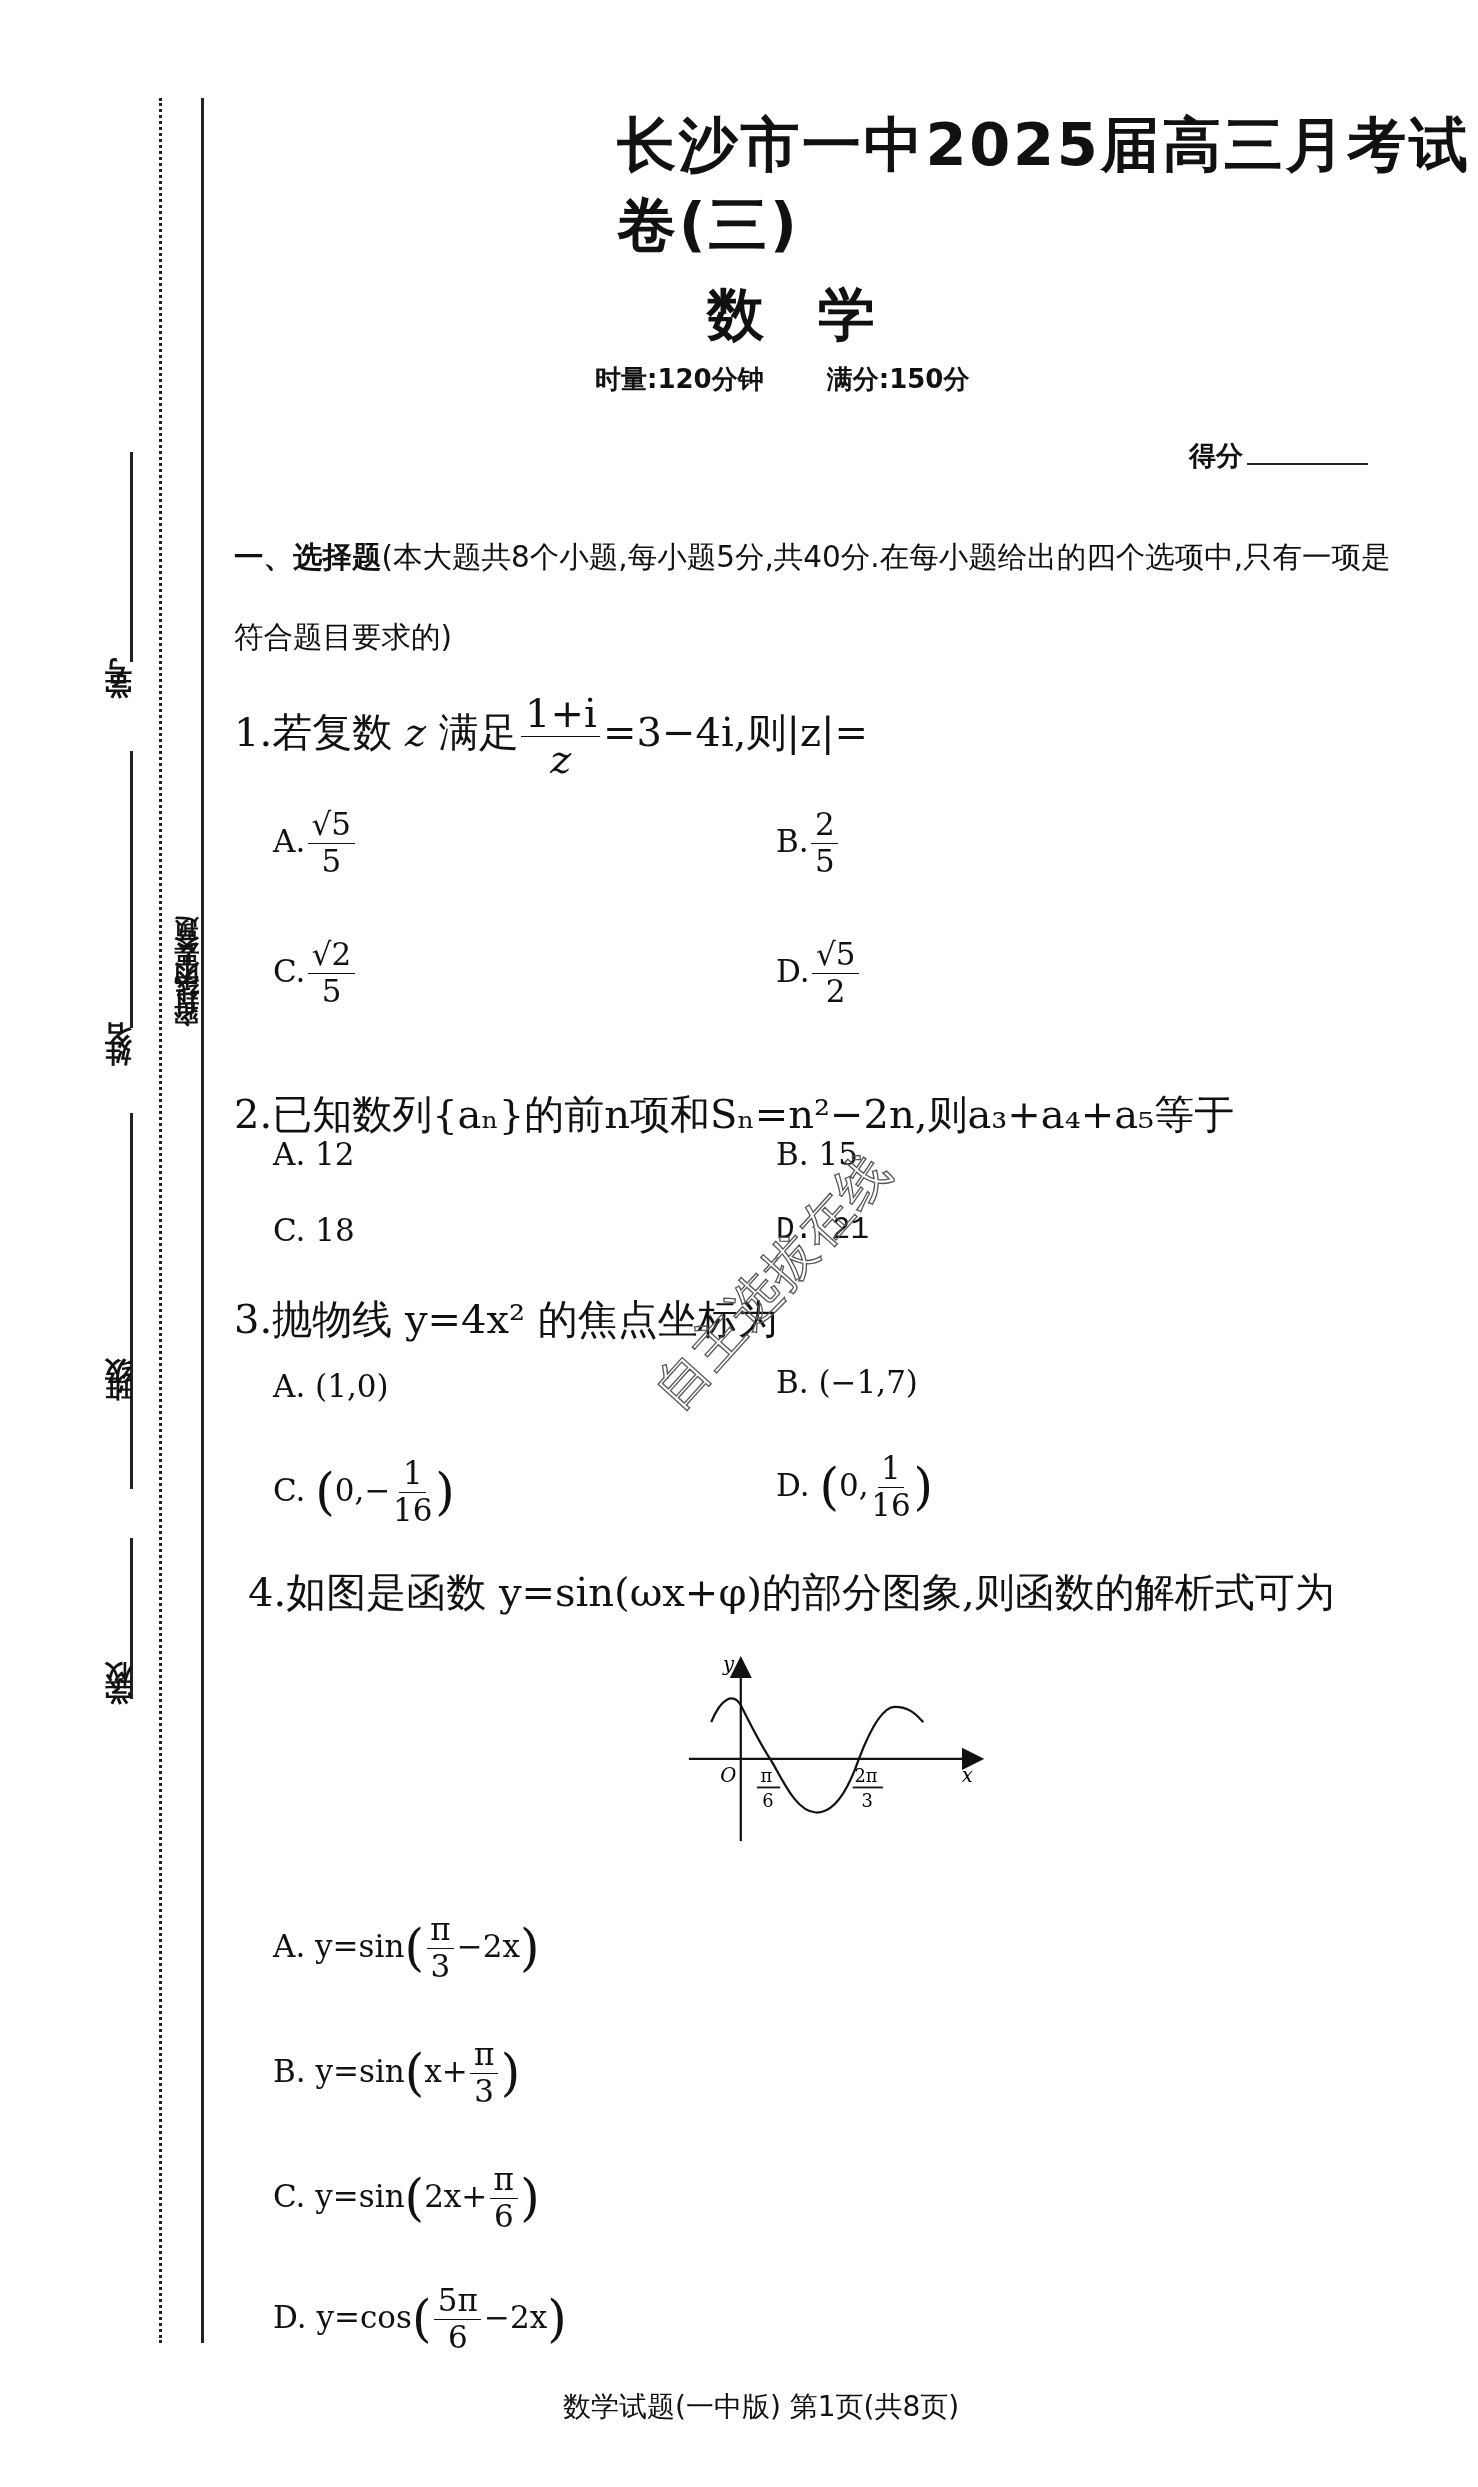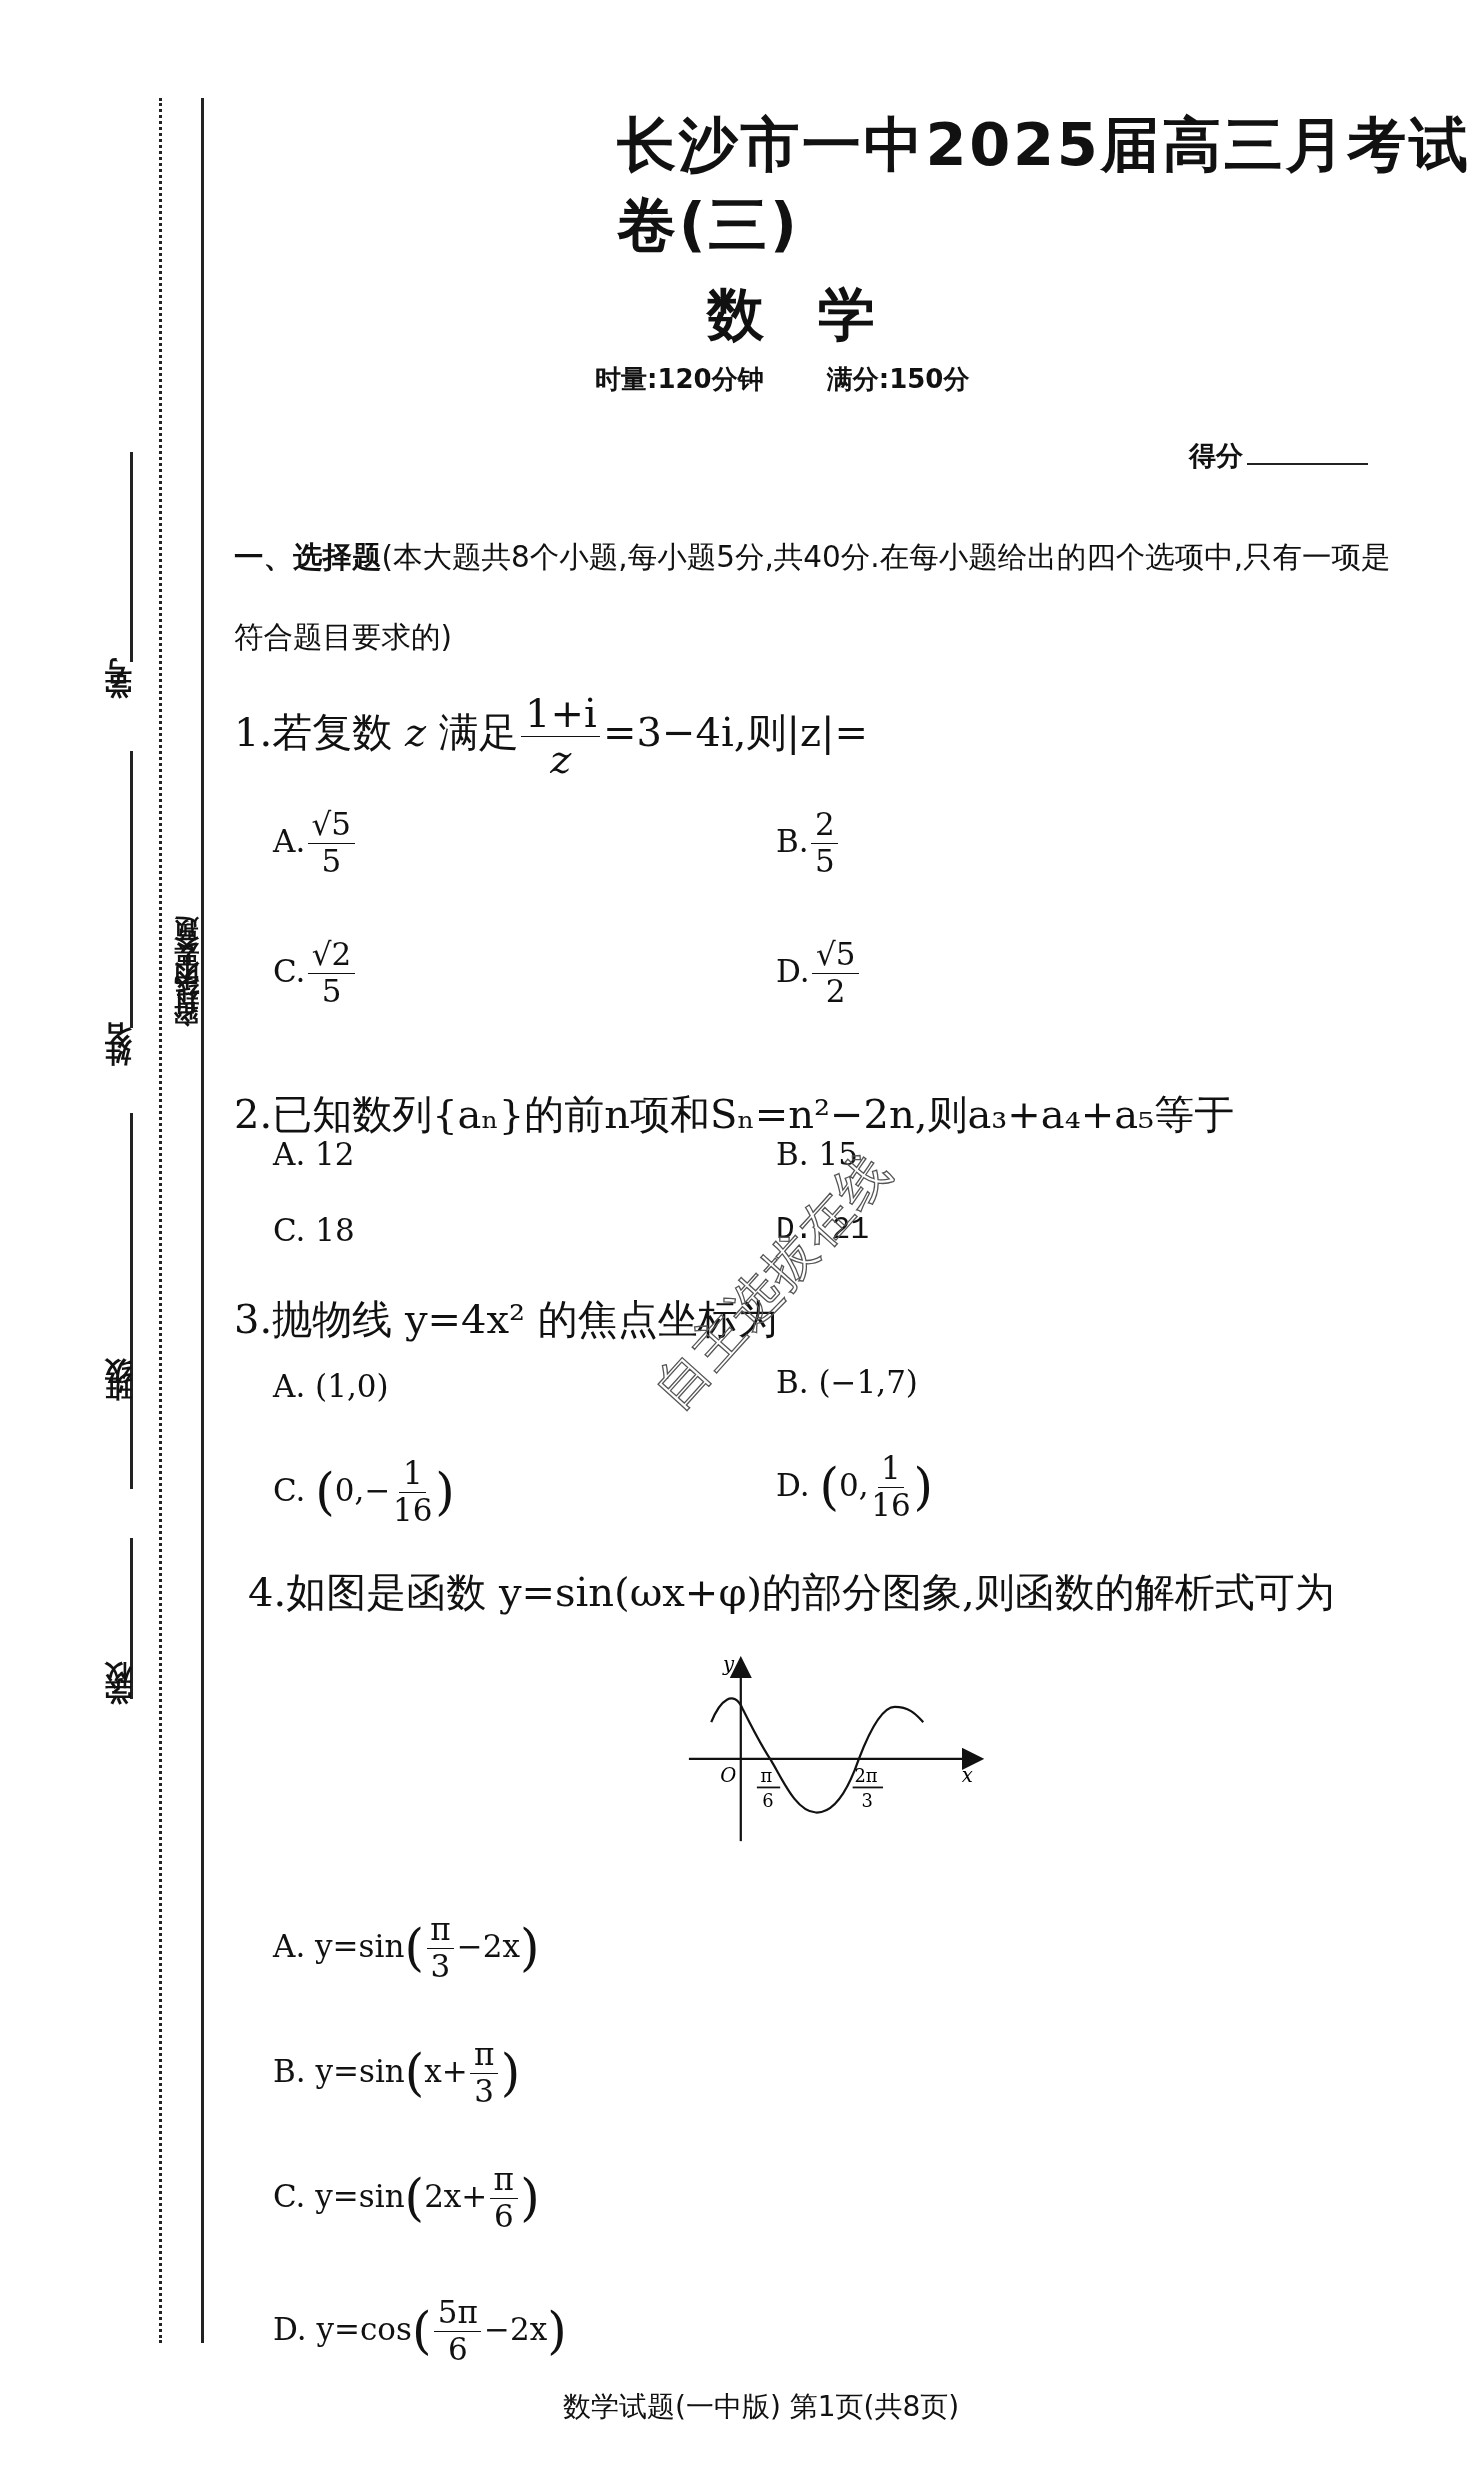--- a/index.html
+++ b/index.html
@@ -147,21 +147,21 @@
       <span class="den">3</span>
     </span><span>−2x</span><span class="paren">)</span></div>
 <div class="opt" style="left:273px;top:2039px;"><span>B.</span> <span>y=sin</span><span class="paren">(</span><span>x+</span><span class="frac">
       <span class="num">π</span>
       <span class="den">3</span>
     </span><span></span><span class="paren">)</span></div>
 <div class="opt" style="left:273px;top:2164px;"><span>C.</span> <span>y=sin</span><span class="paren">(</span><span>2x+</span><span class="frac">
       <span class="num">π</span>
       <span class="den">6</span>
     </span><span></span><span class="paren">)</span></div>
-<div class="opt" style="left:273px;top:2285px;margin-top:12px;"><span>D.</span> <span>y=cos</span><span class="paren">(</span><span></span><span class="frac">
+<div class="opt" style="left:273px;top:2285px;"><span>D.</span> <span>y=cos</span><span class="paren">(</span><span></span><span class="frac">
       <span class="num">5π</span>
       <span class="den">6</span>
     </span><span>−2x</span><span class="paren">)</span></div>
 
 <div class="abs watermark" style="left:639px;top:1377px;">自主选拔在线</div>
 
 <div class="abs footer">数学试题(一中版)  第1页(共8页)</div>
 
 
 </body></html>

